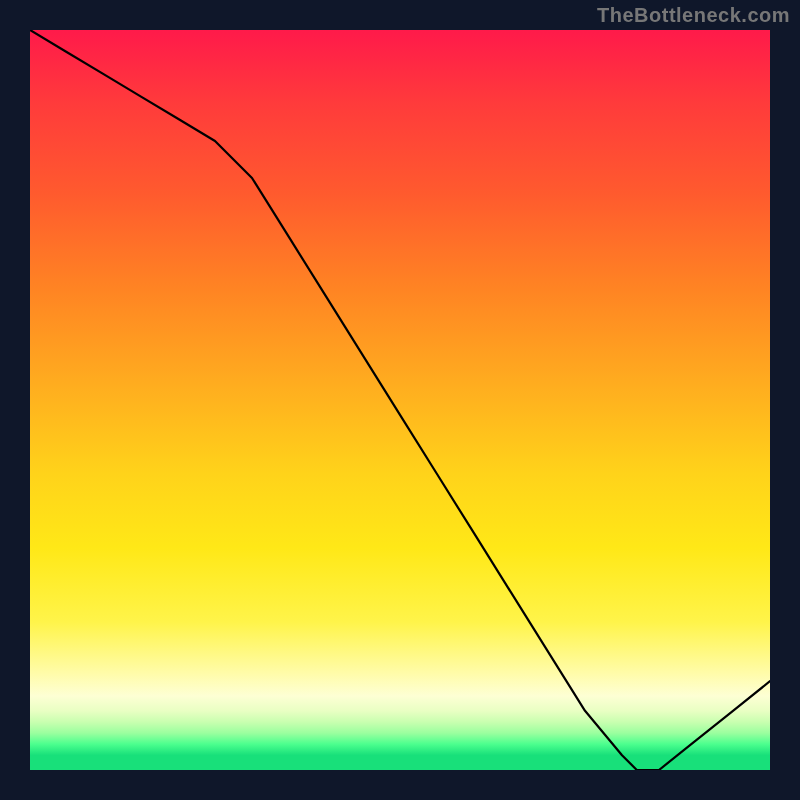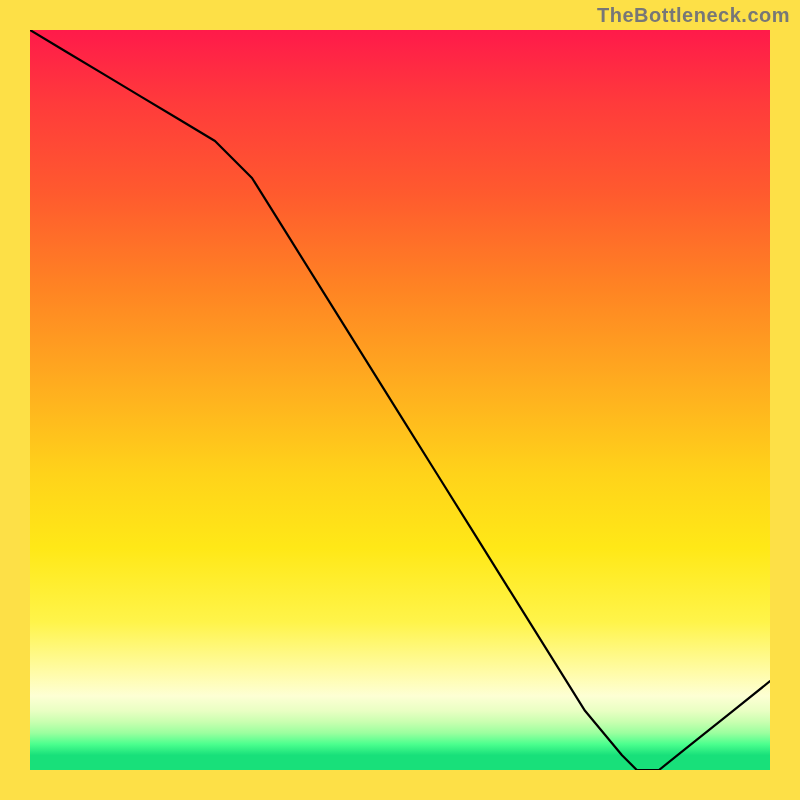--- a/index.html
+++ b/index.html
@@ -8,21 +8,21 @@
     width: 800px;
     height: 800px;
     background: #000;
     font-family: Arial, Helvetica, sans-serif;
     overflow: hidden;
   }
   .frame {
     position: relative;
     width: 800px;
     height: 800px;
-    background: #fde047;
+    background: #0f172a;
   }
   .watermark {
     position: absolute;
     top: 4px;
     right: 10px;
     color: #777;
     font-size: 20px;
     font-weight: bold;
     letter-spacing: 0.5px;
     z-index: 50;

